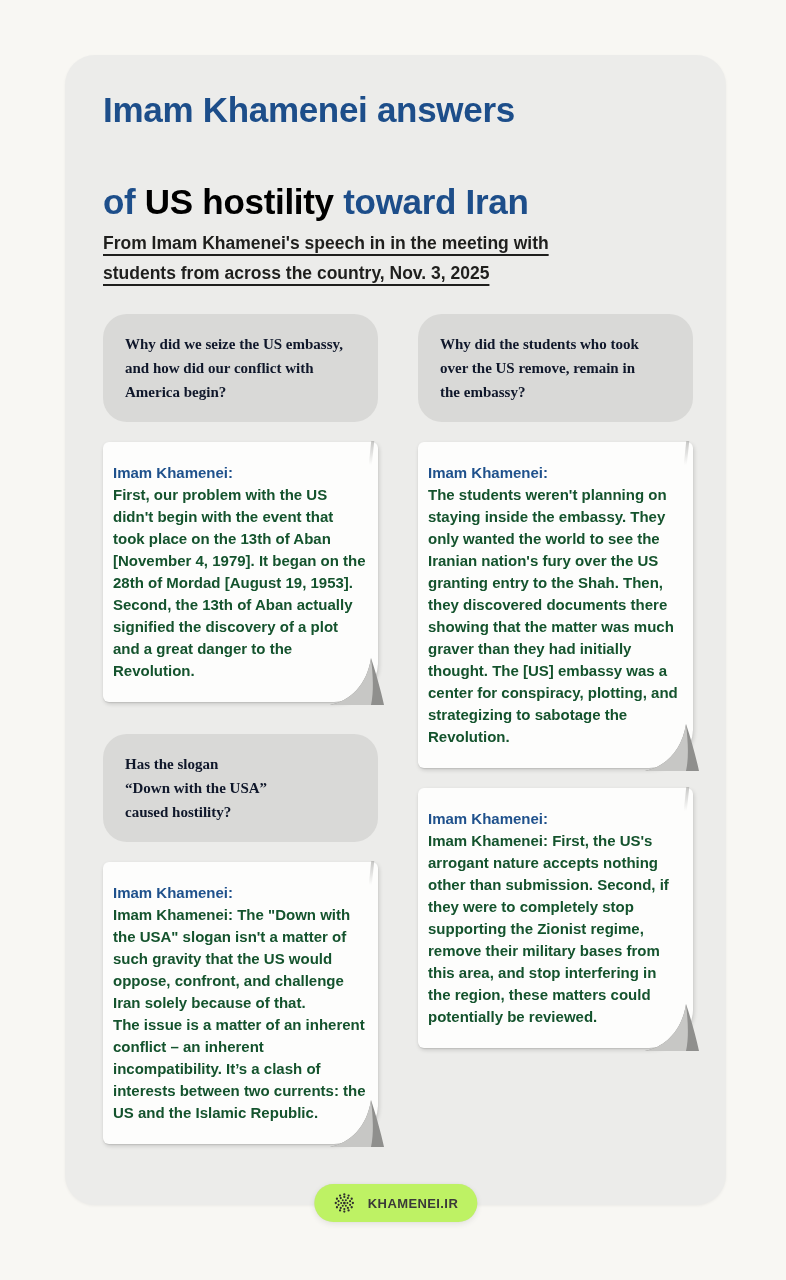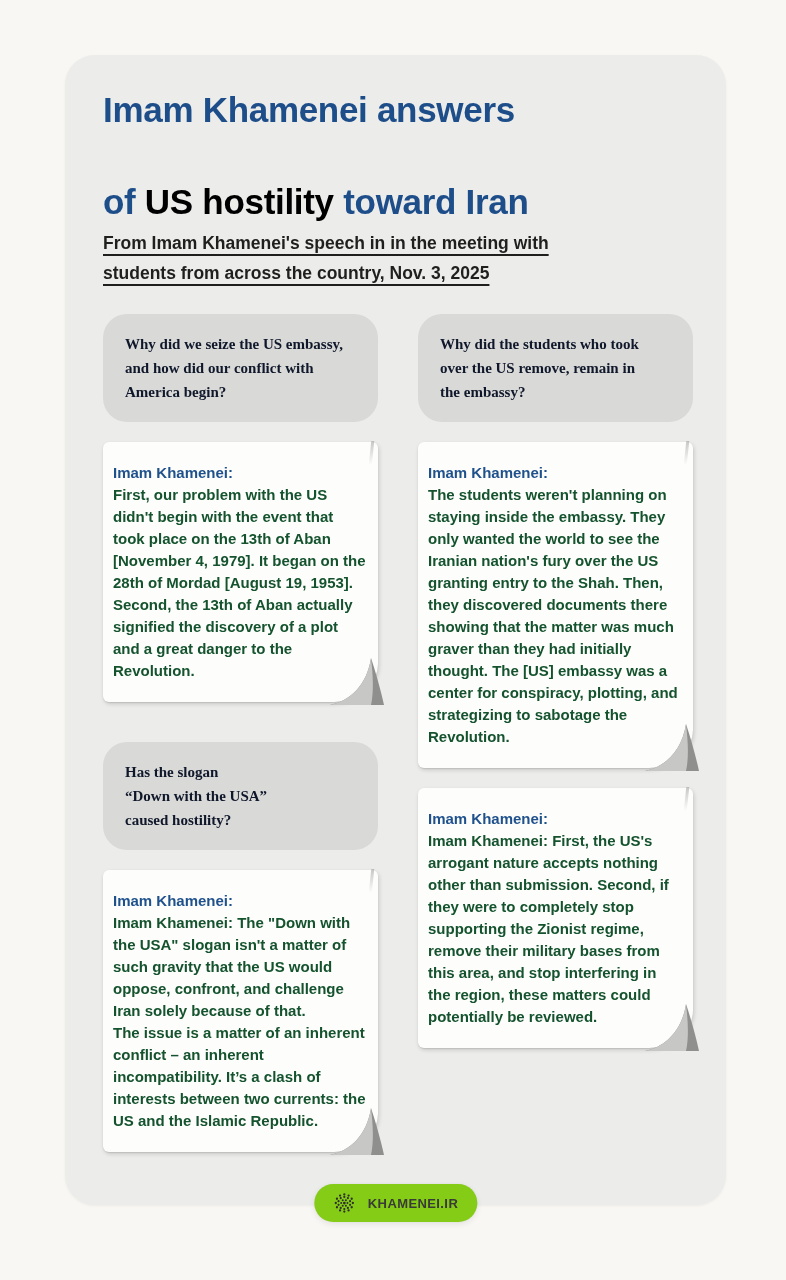--- a/index.html
+++ b/index.html
@@ -51,21 +51,21 @@
     background: #d9d9d7;
     border-radius: 24px;
     padding: 18px 22px;
     font-size: 15px;
     line-height: 24px;
     font-weight: 700;
     color: #0f172a;
     white-space: pre-line;
     font-family: Liberation Serif, serif;
   }
-  .mt-gap { margin-top: 40px; }
+  .mt-gap { margin-top: 32px; }
   .note {
     position: relative;
     margin-top: 20px;
     background: #fdfdfc;
     padding: 20px 10px;
     border-radius: 6px;
     border-bottom-right-radius: 44px 38px;
     box-shadow: 1px 2px 4px rgba(0,0,0,0.16), 0 1px 1px rgba(0,0,0,0.08);
     font-size: 15px;
     line-height: 22px;
@@ -85,21 +85,21 @@
   .curl {
     position: absolute;
     right: -8px; bottom: -4px;
     width: 58px; height: 50px;
     pointer-events: none;
   }
   .badge {
     position: absolute;
     left: 50%; bottom: -17px;
     transform: translateX(-50%);
-    background: #84cc16;
+    background: #bef264;
     border-radius: 22px;
     padding: 8px 19px;
     display: flex;
     align-items: center;
     gap: 13px;
     box-shadow: 0 2px 6px rgba(0,0,0,0.09), 0 0 1px rgba(0,0,0,0.08);
     justify-content: center;
   }
   .badge .site {
     font-size: 13px;

